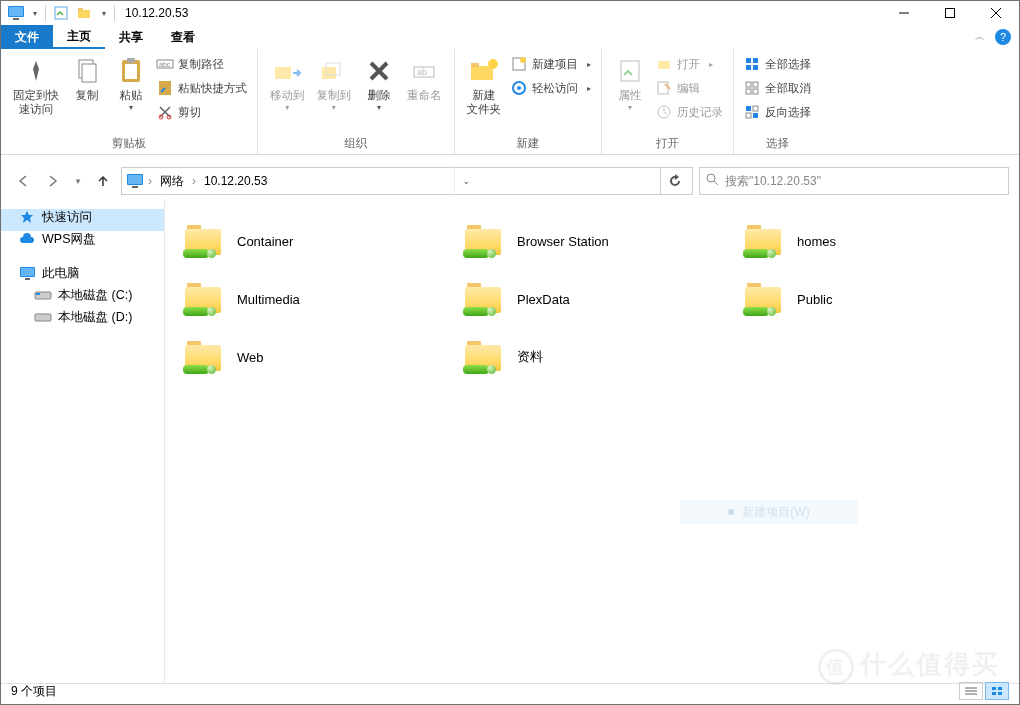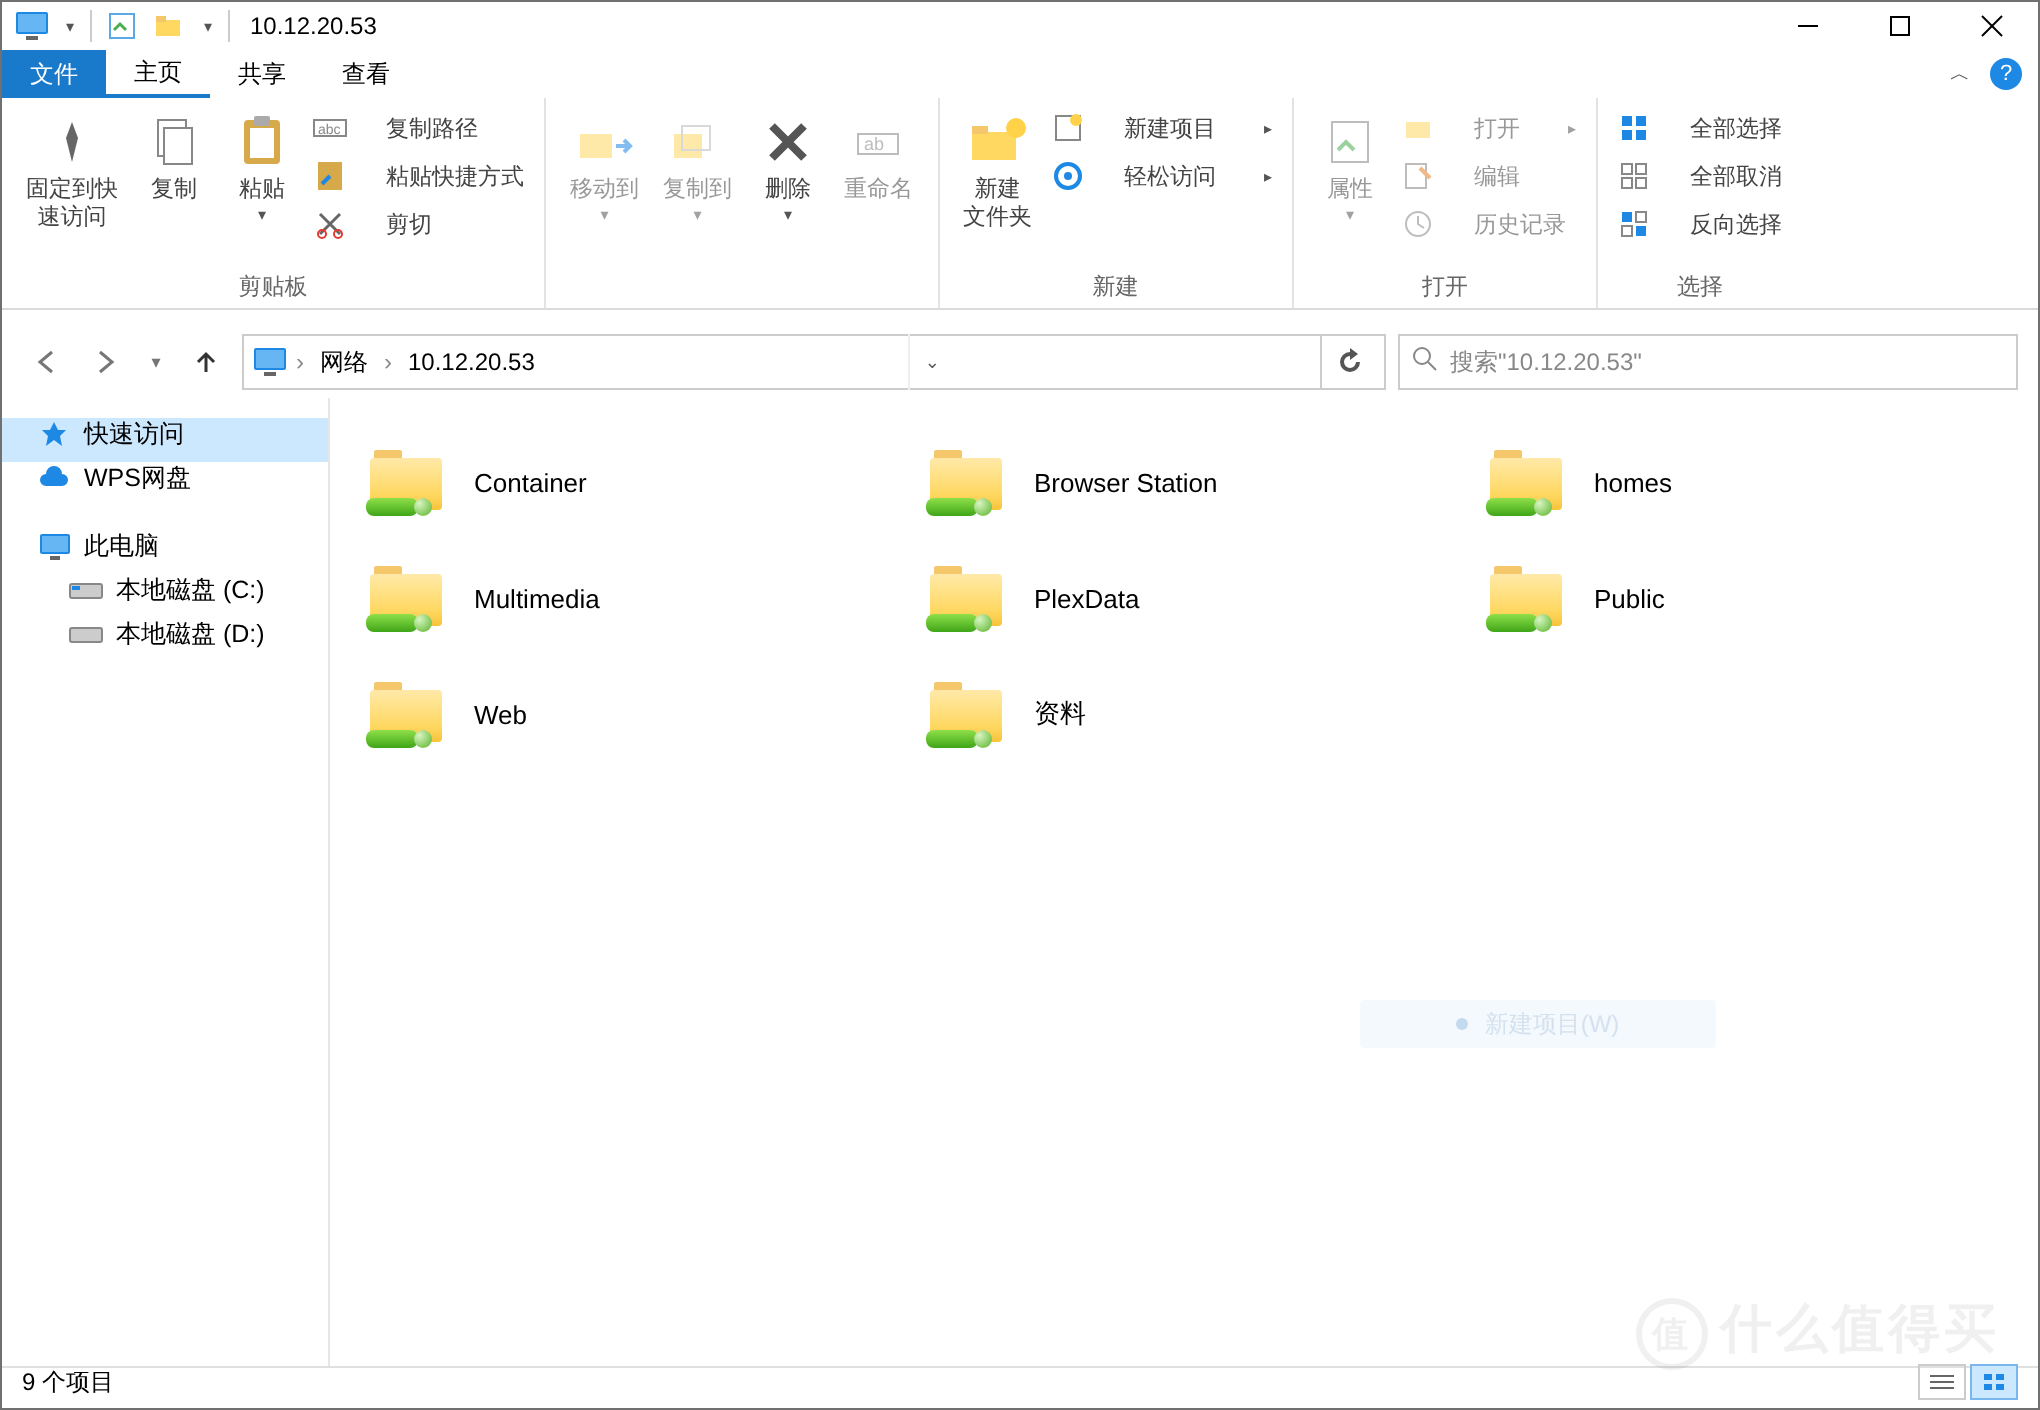--- a/index.html
+++ b/index.html
@@ -9,37 +9,37 @@
   .titlebar { height: 24px; background: #fff; display: flex; align-items: center; font-size: 12px; }
   .titlebar .qat { display: flex; align-items: center; gap: 2px; padding: 0 4px; }
   .qat-icon { width: 22px; height: 22px; display: flex; align-items: center; justify-content: center; }
   .qat-sep { width: 1px; height: 16px; background: #ccc; margin: 0 2px; }
   .title-text { padding-left: 4px; color: #000; }
   .win-controls { margin-left: auto; display: flex; }
   .win-btn { width: 46px; height: 24px; display: flex; align-items: center; justify-content: center; }
 
   
   .tabs { height: 24px; background: #fff; display: flex; align-items: stretch; font-size: 12px; }
-  .tab { padding: 0 14px; display: flex; align-items: center; color: #000; }
+  .tab { padding: 0 14px; display: flex; align-items: center; color: #000; font-weight: bold; }
   .tab.file { background: #1979ca; color: #fff; }
   .tab.active { border-bottom: 2px solid #1979ca; }
   .tabs .right { margin-left: auto; display: flex; align-items: center; padding-right: 8px; gap: 10px; }
   .chevron-up { color: #555; font-size: 10px; }
   .help-icon { width: 16px; height: 16px; background: #1e88e5; color: #fff; border-radius: 50%; display: flex; align-items: center; justify-content: center; font-size: 11px; }
 
   
   .ribbon { height: 106px; background: #fff; border-bottom: 1px solid #dadada; display: flex; font-size: 11.5px; color: #444; }
   .ribbon-group { border-right: 1px solid #e3e3e3; display: flex; flex-direction: column; padding: 2px 6px 0; }
   .ribbon-group .controls { flex: 1; display: flex; align-items: flex-start; }
   .ribbon-group .group-label { text-align: center; height: 18px; color: #666; font-size: 11.5px; }
   .big-btn { display: flex; flex-direction: column; align-items: center; justify-content: flex-start; padding: 4px 6px; text-align: center; line-height: 1.2; }
   .big-btn .ico { width: 32px; height: 32px; display: flex; align-items: center; justify-content: center; margin-bottom: 2px; }
   .big-btn .caret { font-size: 8px; color: #555; }
   .small-list { display: flex; flex-direction: column; gap: 2px; padding: 2px 4px; }
-  .small-item { display: flex; align-items: center; gap: 20px; height: 22px; }
+  .small-item { display: flex; align-items: center; gap: 5px; height: 22px; }
   .small-item .sico { width: 16px; height: 16px; display: flex; align-items: center; justify-content: center; }
 
   
   .navbar { height: 36px; display: flex; align-items: center; gap: 6px; padding: 0 10px; margin-top: 8px; }
   .nav-btn { width: 24px; height: 24px; display: flex; align-items: center; justify-content: center; color: #767676; }
   .nav-btn.enabled { color: #333; }
   .addressbar { flex: 1; height: 28px; border: 1px solid #ccc; display: flex; align-items: center; padding: 0 4px; font-size: 12px; gap: 4px; }
   .addressbar .crumb { padding: 0 4px; }
   .addressbar .sep { color: #888; }
   .addr-icon { width: 18px; height: 18px; display:flex; align-items:center; justify-content:center; }
@@ -245,20 +245,21 @@
       <div class="big-btn" style="opacity:.55">
         <span class="ico">
             <svg width="24" height="20">
               <rect x="2" y="6" width="20" height="10" fill="#fff" stroke="#888"></rect>
               <text x="5" y="14" font-size="9" fill="#888">ab</text>
             </svg>
           </span>
         <span>重命名</span>
       </div>
     </div>
+    <div class="group-label">组织</div>
   </div>
 
   <div class="ribbon-group">
     <div class="controls">
       <div class="big-btn">
         <span class="ico">
             <svg width="30" height="26">
               <rect x="2" y="8" width="22" height="14" fill="#ffd862"></rect>
               <rect x="2" y="5" width="8" height="4" fill="#f4c76b"></rect>
               <circle cx="24" cy="6" r="5" fill="#ffd24a"></circle>

